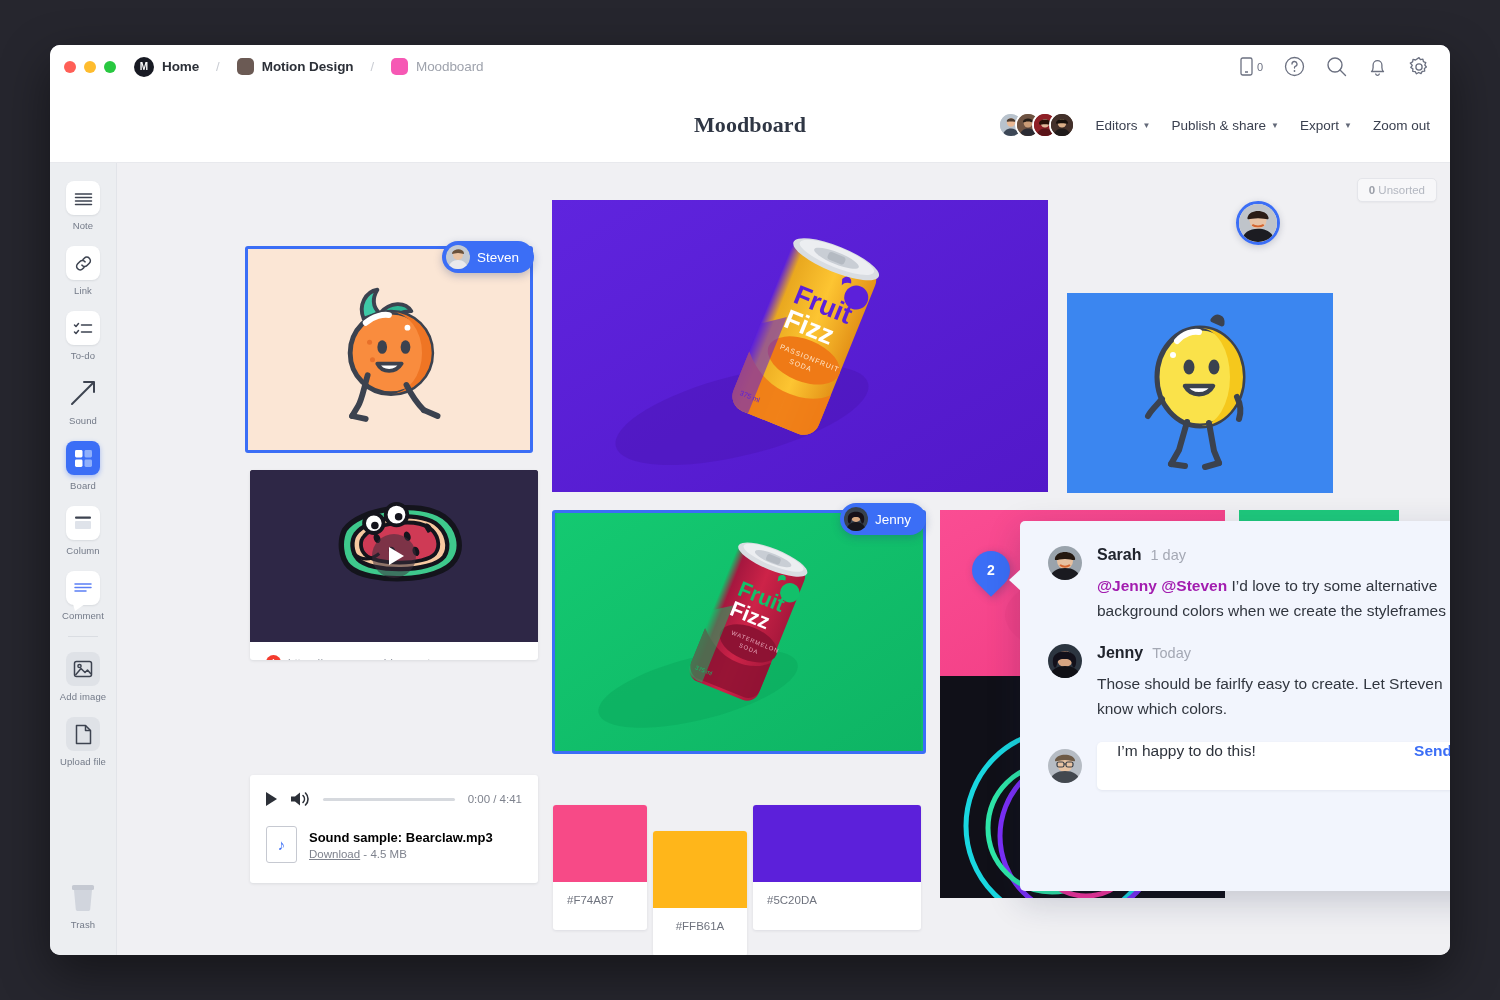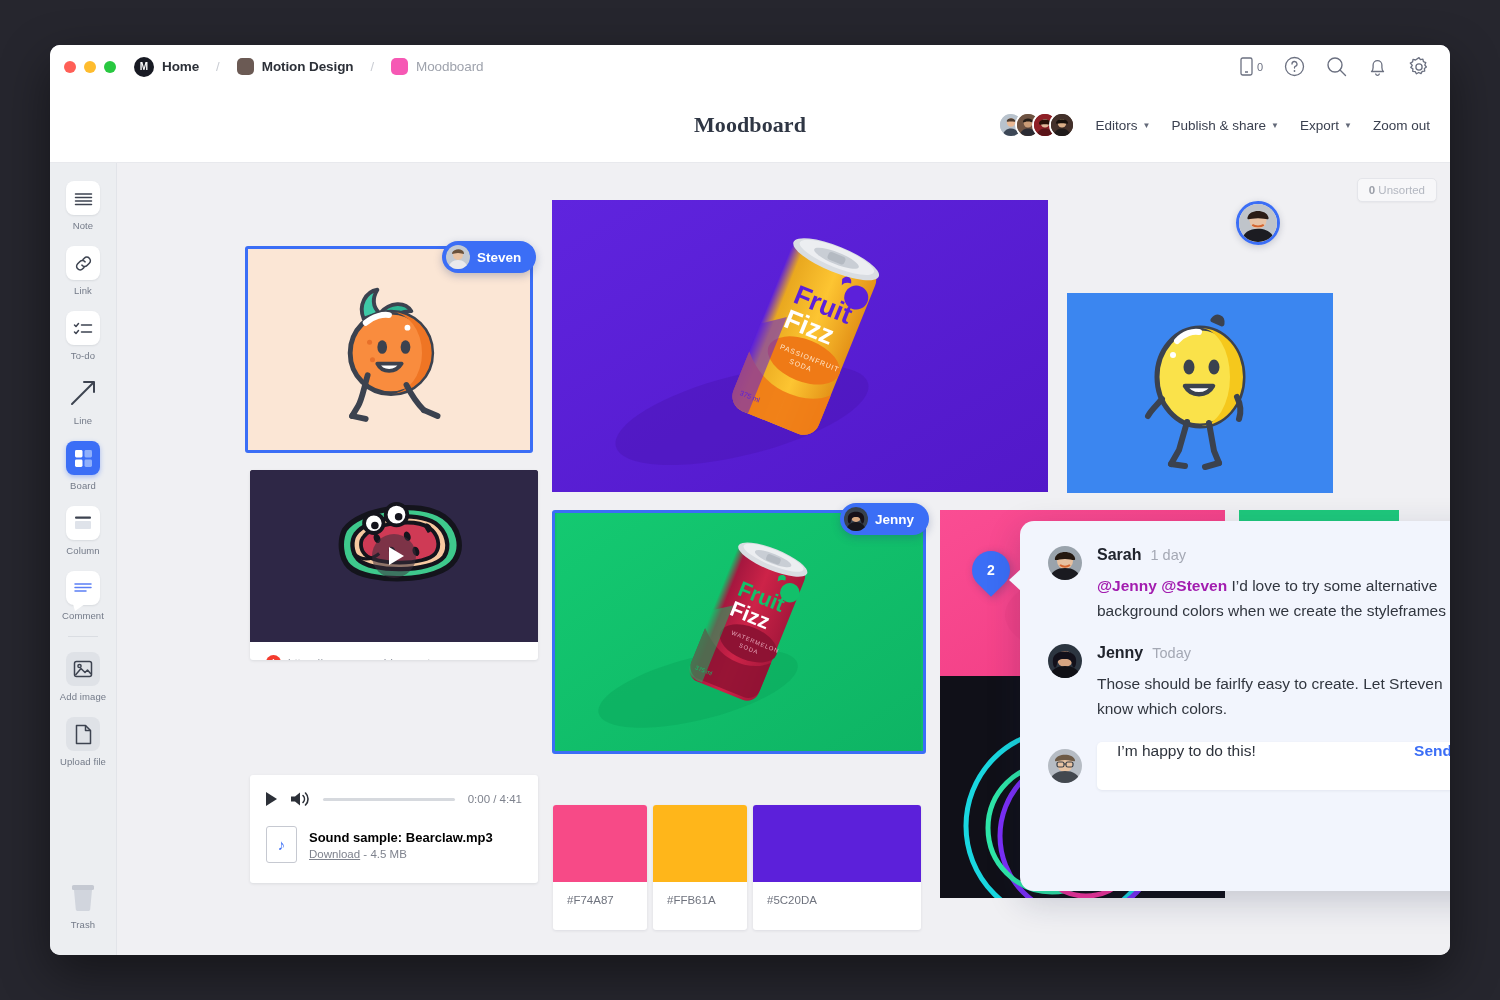--- a/index.html
+++ b/index.html
@@ -152,21 +152,21 @@
     position: absolute; display: flex; align-items: center;
     gap: 7px; background: #3b6ef6; border-radius: 100px;
     padding: 4px 15px 4px 4px; z-index: 25;
     box-shadow: 0 3px 9px rgba(40,60,120,.28);
   }
   .tag .tav {
     width: 24px; height: 24px; border-radius: 50%;
     background-size: cover; background-position: center;
     overflow: hidden; flex: none;
   }
-  .tag span { color: #fff; font-size: 13.5px; font-weight: bold; }
+  .tag span { color: #fff; font-size: 13.5px; font-weight: normal; }
 
   
   .vcard {
     position: absolute; background: #fff;
     border-radius: 3px; overflow: hidden;
     box-shadow: 0 1px 3px rgba(30,35,50,.10);
   }
   .vthumb {
     width: 100%; height: 172px; background: #2e2746;
     position: relative; display: flex;
@@ -233,21 +233,21 @@
   }
   .pin span {
     transform: rotate(45deg); color: #fff;
     font-size: 14px; font-weight: bold;
   }
 
   
   .cpanel {
     position: absolute; left: 903px; top: 358px;
     width: 480px; height: 370px;
-    background: #f2f5fd; border-radius: 14px;
+    background: #f2f5fd; border-radius: 5px;
     z-index: 50; padding: 25px 28px;
     box-shadow: 0 10px 34px rgba(25,35,70,.20);
   }
   .cpanel::before {
     content: ""; position: absolute;
     left: -11px; top: 48px;
     border-top: 11px solid transparent;
     border-bottom: 11px solid transparent;
     border-right: 12px solid #f2f5fd;
   }
@@ -436,21 +436,21 @@
       <div class="tool-label">To-do</div>
     </div>
 
     <div class="tool">
       <div class="tool-ic plain">
         <svg width="30" height="30" viewBox="0 0 30 30" fill="none" stroke="#3d4350" stroke-width="2" stroke-linecap="round" stroke-linejoin="round">
           <line x1="4" y1="26" x2="25" y2="5"></line>
             <polyline points="16,4 26,4 26,14"></polyline>
         </svg>
       </div>
-      <div class="tool-label">Line</div>
+      <div class="tool-label">Sound</div>
     </div>
 
     <div class="tool">
       <div class="tool-ic active">
         <svg width="19" height="19" viewBox="0 0 19 19">
           <rect x="1" y="1" width="7.5" height="7.5" rx="1.4" fill="#fff"></rect>
           <rect x="10.5" y="1" width="7.5" height="7.5" rx="1.4" fill="#8fb0fb"></rect>
           <rect x="1" y="10.5" width="7.5" height="7.5" rx="1.4" fill="#fff"></rect>
           <rect x="10.5" y="10.5" width="7.5" height="7.5" rx="1.4" fill="#8fb0fb"></rect>
         </svg>
@@ -764,21 +764,21 @@
     </div>
 
     <div class="card" style="left:1122px; top:347px; width:160px; height:180px;">
       <div class="card-img" style="background:#1ec97c"></div>
     </div>
 
     <div class="swatch" style="left:436px; top:607px; width:94px; height:125px;">
       <div class="sw-color" style="background:#F74A87"></div>
       <div class="sw-label">#F74A87</div>
     </div>
-    <div class="swatch" style="left:536px; top:607px; width:94px; height:125px;">
+    <div class="swatch" style="left:536px; top:633px; width:94px; height:125px;text-align:center;">
       <div class="sw-color" style="background:#FFB61A"></div>
       <div class="sw-label">#FFB61A</div>
     </div>
     <div class="swatch" style="left:636px; top:607px; width:168px; height:125px;">
       <div class="sw-color" style="background:#5C20DA"></div>
       <div class="sw-label">#5C20DA</div>
     </div>
 
     <div class="pin" style="left:855px; top:388px;">
       <span>2</span>

